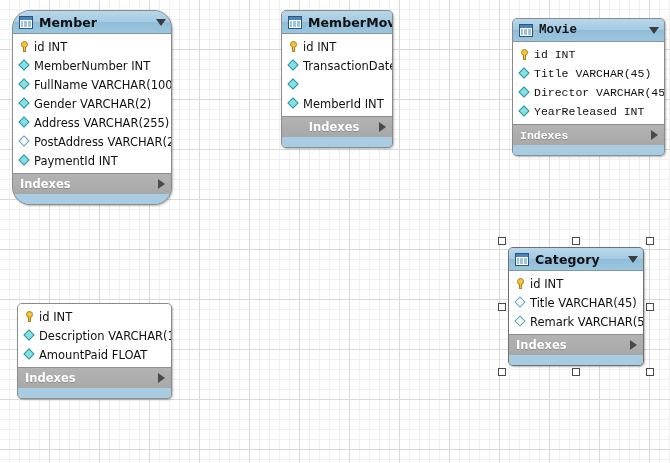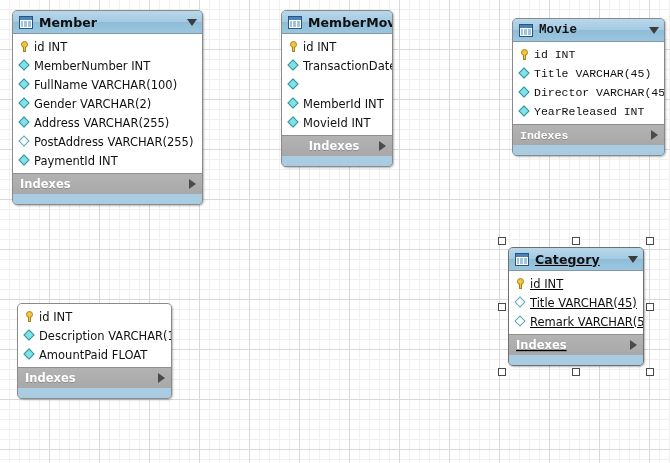--- a/index.html
+++ b/index.html
@@ -176,37 +176,37 @@
     border-top: 5px solid transparent;
     border-bottom: 5px solid transparent;
     border-left: 7px solid #4a4a4a;
   }
   .node-tail {
     height: 10px;
     background: #a9cce3;
   }
 
   
-  .selected .node { border-color: #6f6f6f; text-decoration: underline; }
+  .selected .node { border-color: #6f6f6f; }
   .sel-wrap { position: absolute; }
   .handle {
     position: absolute;
     width: 8px;
     height: 8px;
     box-sizing: border-box;
     background: #ffffff;
     border: 1px solid #4a4a4a;
   }
 </style>
 </head>
 <body>
 
 <div id="canvas">
     <div class="sel-wrap" style="left: 12px; top: 10px;">
-      <div class="node" style="left: 0px; top: 0px; width: 191px;">
+      <div class="node" style="left: 0px; top: 0px; width: 160px; border-radius: 18px;">
         <div class="node-head">
           <span class="tbl-icon"></span>
           <span class="node-title">Member</span>
           <span class="head-caret"></span>
         </div>
         <div class="cols">
           <div class="col">
             <span class="col-ico ico-key"></span>
             <span class="col-name">id INT</span>
           </div>
@@ -256,24 +256,20 @@
           <div class="col">
             <span class="col-ico ico-diamond"></span>
             <span class="col-name">TransactionDate DATE</span>
           </div>
           <div class="col">
             <span class="col-ico ico-diamond"></span>
           </div>
           <div class="col">
             <span class="col-ico ico-diamond"></span>
             <span class="col-name">MemberId INT</span>
-          </div>
-          <div class="col">
-            <span class="col-ico ico-diamond"></span>
-            <span class="col-name">MovieId INT</span>
           </div>
         </div>
         <div class="node-foot">
           <span class="foot-label">Indexes</span>
           <span class="foot-caret"></span>
         </div>
         <div class="node-tail"></div>
       </div>
     </div>
     <div class="sel-wrap" style="left: 512px; top: 18px;">

